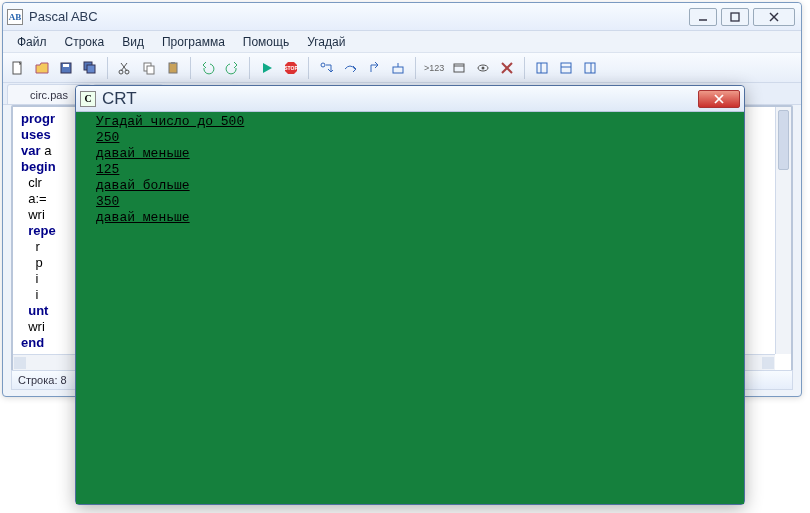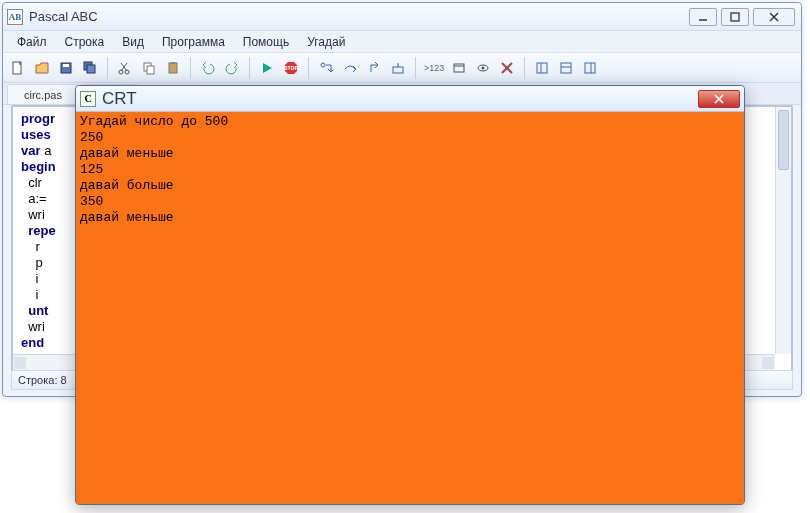--- a/index.html
+++ b/index.html
@@ -50,21 +50,21 @@
     display: inline-flex; align-items: center; justify-content: center; cursor: pointer;
   }
   .tb-btn svg { width: 14px; height: 14px; }
   .tb-label { font-size: 9px; color: #666; padding: 0 2px; }
 
   .tabstrip {
     height: 22px; display: flex; align-items: flex-end; background: #e7eef9;
     padding: 0 4px; gap: 2px; border-bottom: 1px solid #cfd9ea;
   }
   .ed-tab {
-    height: 20px; padding: 2px 16px; background: #f4f7fc; border: 1px solid #cfd9ea;
+    height: 20px; padding: 2px 22px; background: #f4f7fc; border: 1px solid #cfd9ea;
     border-bottom: none; font-size: 11px; color: #334; border-radius: 3px 3px 0 0;
     display: flex; align-items: center; cursor: pointer;
   }
   .ed-tab.inactive { color: #9ba; filter: blur(2px); }
   .ed-tab .tab-icon { width: 14px; height: 14px; margin-right: 4px; background: #cde; }
 
   .editor-body {
     position: relative; height: calc(100% - 28px - 22px - 30px - 22px - 24px);
     padding: 4px 6px 4px 8px; background: #fff; margin: 0 8px;
     border: 2px solid #b9c6da; border-radius: 2px; overflow: hidden;
@@ -111,23 +111,24 @@
     font: bold 10px Tahoma; border:1px solid #888; background:#efe;
   }
   .crt-titlebar .title-text { color: #2b3b55; font-size: 17px; }
   .crt-close {
     width: 42px; height: 18px; border: 1px solid #a33; border-radius: 2px;
     background: linear-gradient(#e98,#c9302c); display: flex;
     align-items: center; justify-content: center; cursor: pointer;
   }
   .crt-close svg { width: 10px; height: 10px; stroke:#fff; }
   .crt-body {
-    padding: 2px 4px; font: 13px 'Courier New', monospace; line-height: 16px;
+    padding: 2px 20px; font: 13px 'Courier New', monospace; line-height: 16px;
     white-space: pre; color: #000; height: calc(100% - 26px); overflow: hidden;
-    background: #f97316;
+    background: #15803d;
+    text-decoration: underline;
   }
 </style>
 </head>
 <body>
 
 <div class="main-window">
   <div class="main-titlebar">
     <span class="app-icon">AB</span>
     <span class="title-text">Pascal ABC</span>
     <span class="title-extra">                                 </span>

